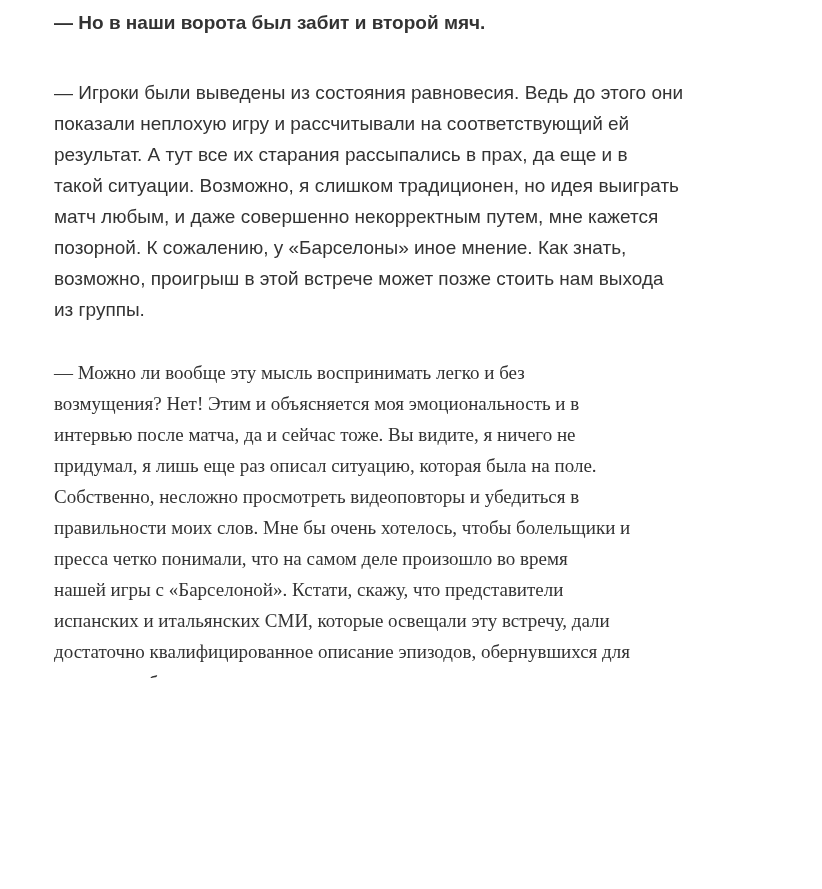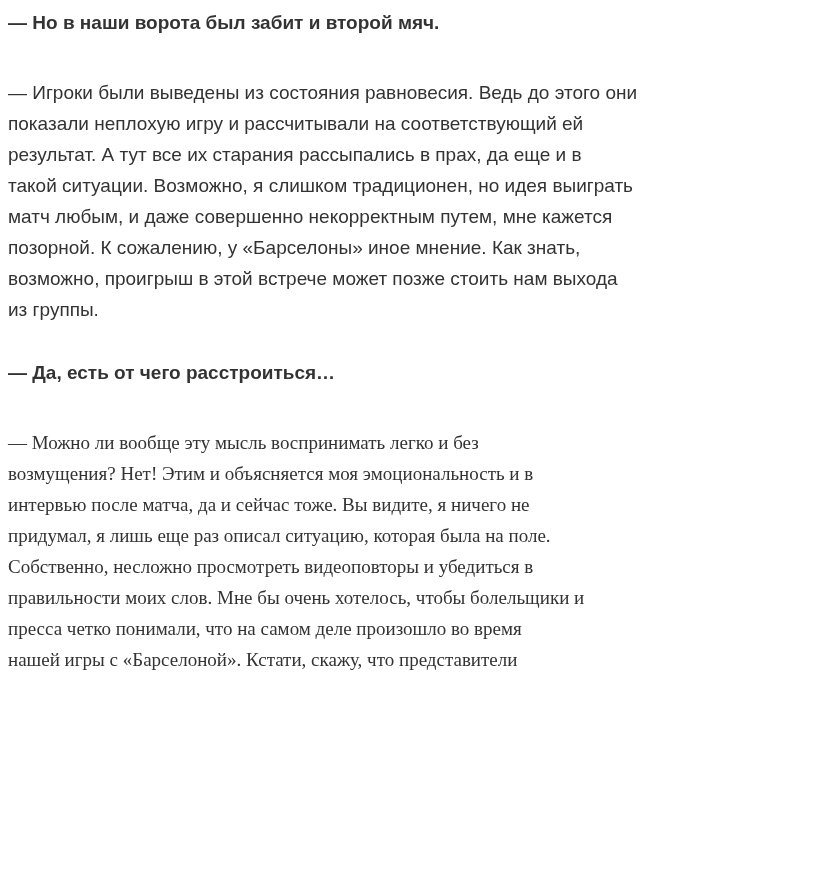--- a/index.html
+++ b/index.html
@@ -5,20 +5,21 @@
   * { margin: 0; padding: 0; box-sizing: border-box; }
   html, body {
     background: #ffffff;
     font-family: "Liberation Sans", "DejaVu Sans", sans-serif;
   }
   .page {
     width: 822px;
     height: 678px;
     background: #ffffff;
     overflow: hidden;
+    padding-left: 46px;
   }
   .article {
     padding: 7px 8px 0 8px;
     color: #333333;
     font-size: 19px;
     line-height: 31px;
   }
   .article .question {
     font-weight: bold;
     font-size: 19px;
@@ -48,21 +49,20 @@
 
     <p class="answer">— Игроки были выведены из состояния равновесия. Ведь до этого они
 показали неплохую игру и рассчитывали на соответствующий ей
 результат. А тут все их старания рассыпались в прах, да еще и в
 такой ситуации. Возможно, я слишком традиционен, но идея выиграть
 матч любым, и даже совершенно некорректным путем, мне кажется
 позорной. К сожалению, у «Барселоны» иное мнение. Как знать,
 возможно, проигрыш в этой встрече может позже стоить нам выхода
 из группы.</p>
 
-    <p class="question">— Да, есть от чего расстроиться…</p>
 
     <p class="answer second">— Можно ли вообще эту мысль воспринимать легко и без
 возмущения? Нет! Этим и объясняется моя эмоциональность и в
 интервью после матча, да и сейчас тоже. Вы видите, я ничего не
 придумал, я лишь еще раз описал ситуацию, которая была на поле.
 Собственно, несложно просмотреть видеоповторы и убедиться в
 правильности моих слов. Мне бы очень хотелось, чтобы болельщики и
 пресса четко понимали, что на самом деле произошло во время
 нашей игры с «Барселоной». Кстати, скажу, что представители
 испанских и итальянских СМИ, которые освещали эту встречу, дали

